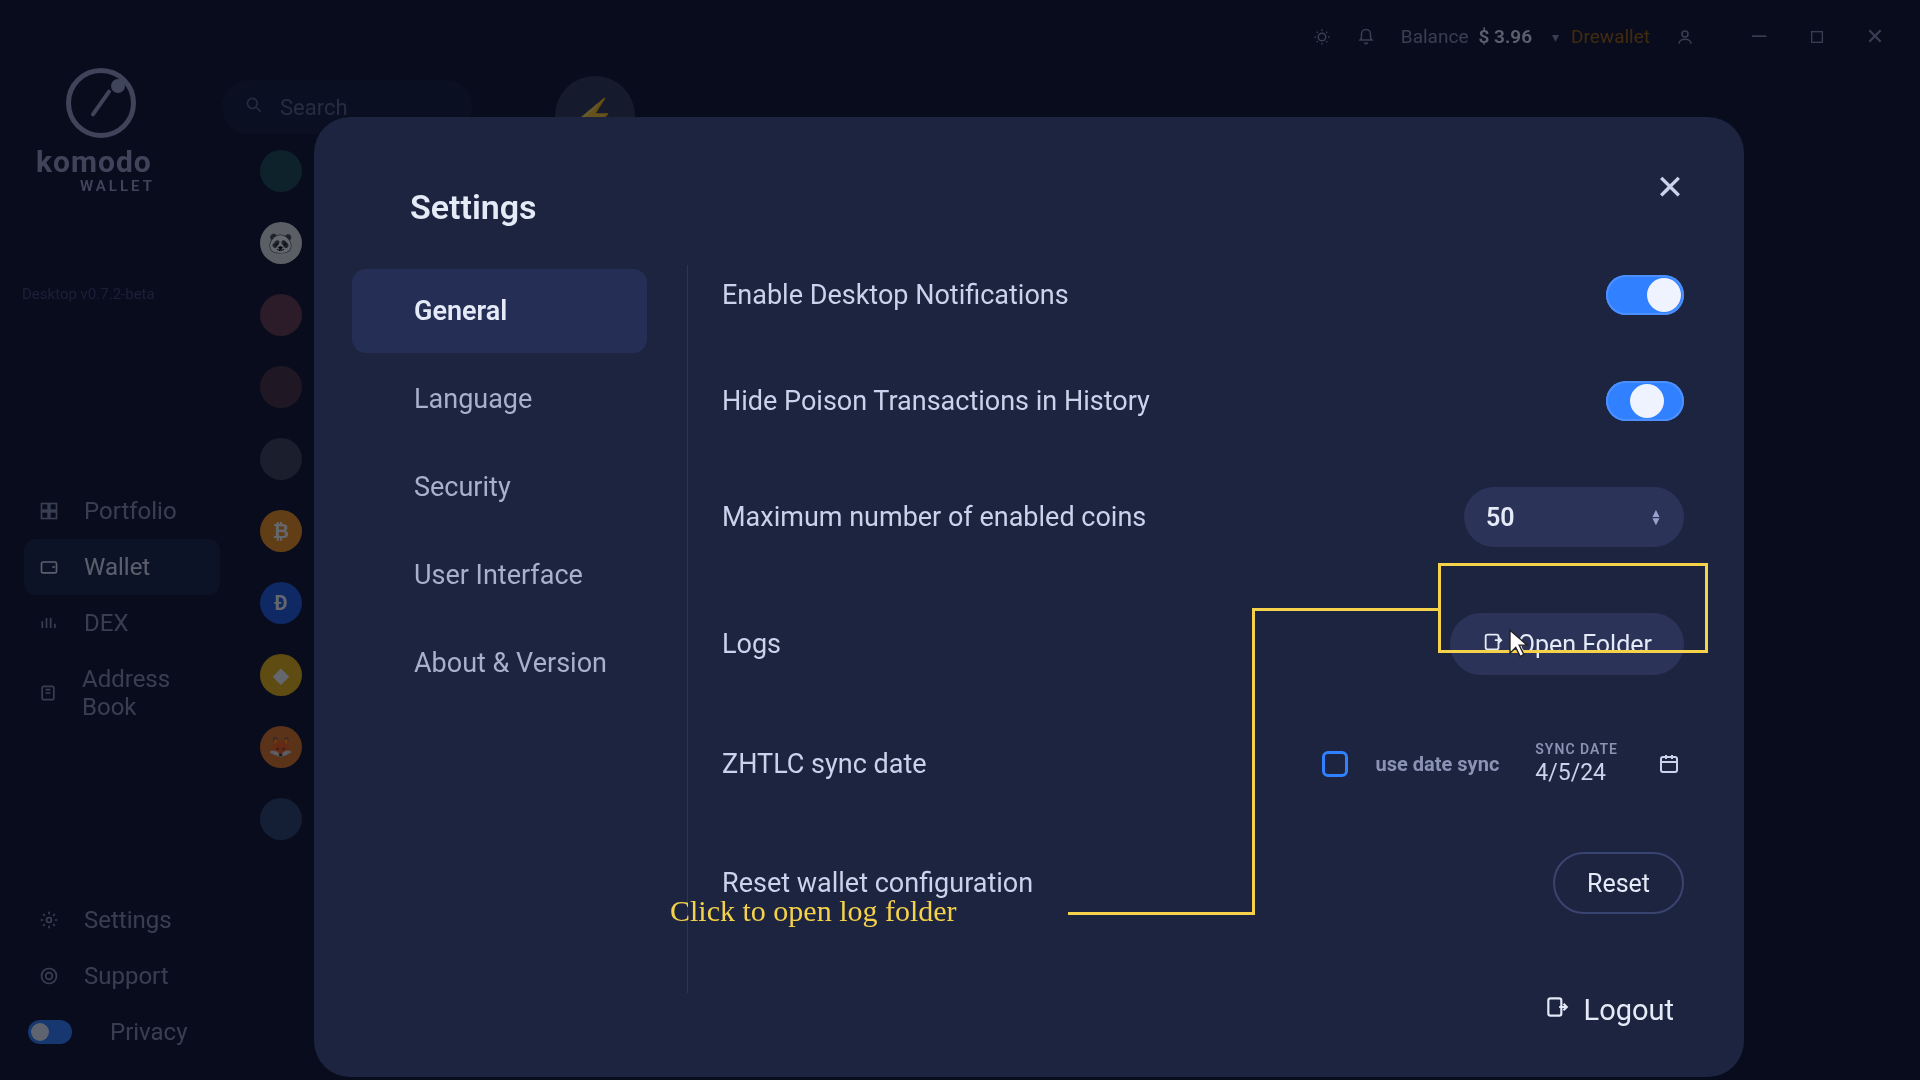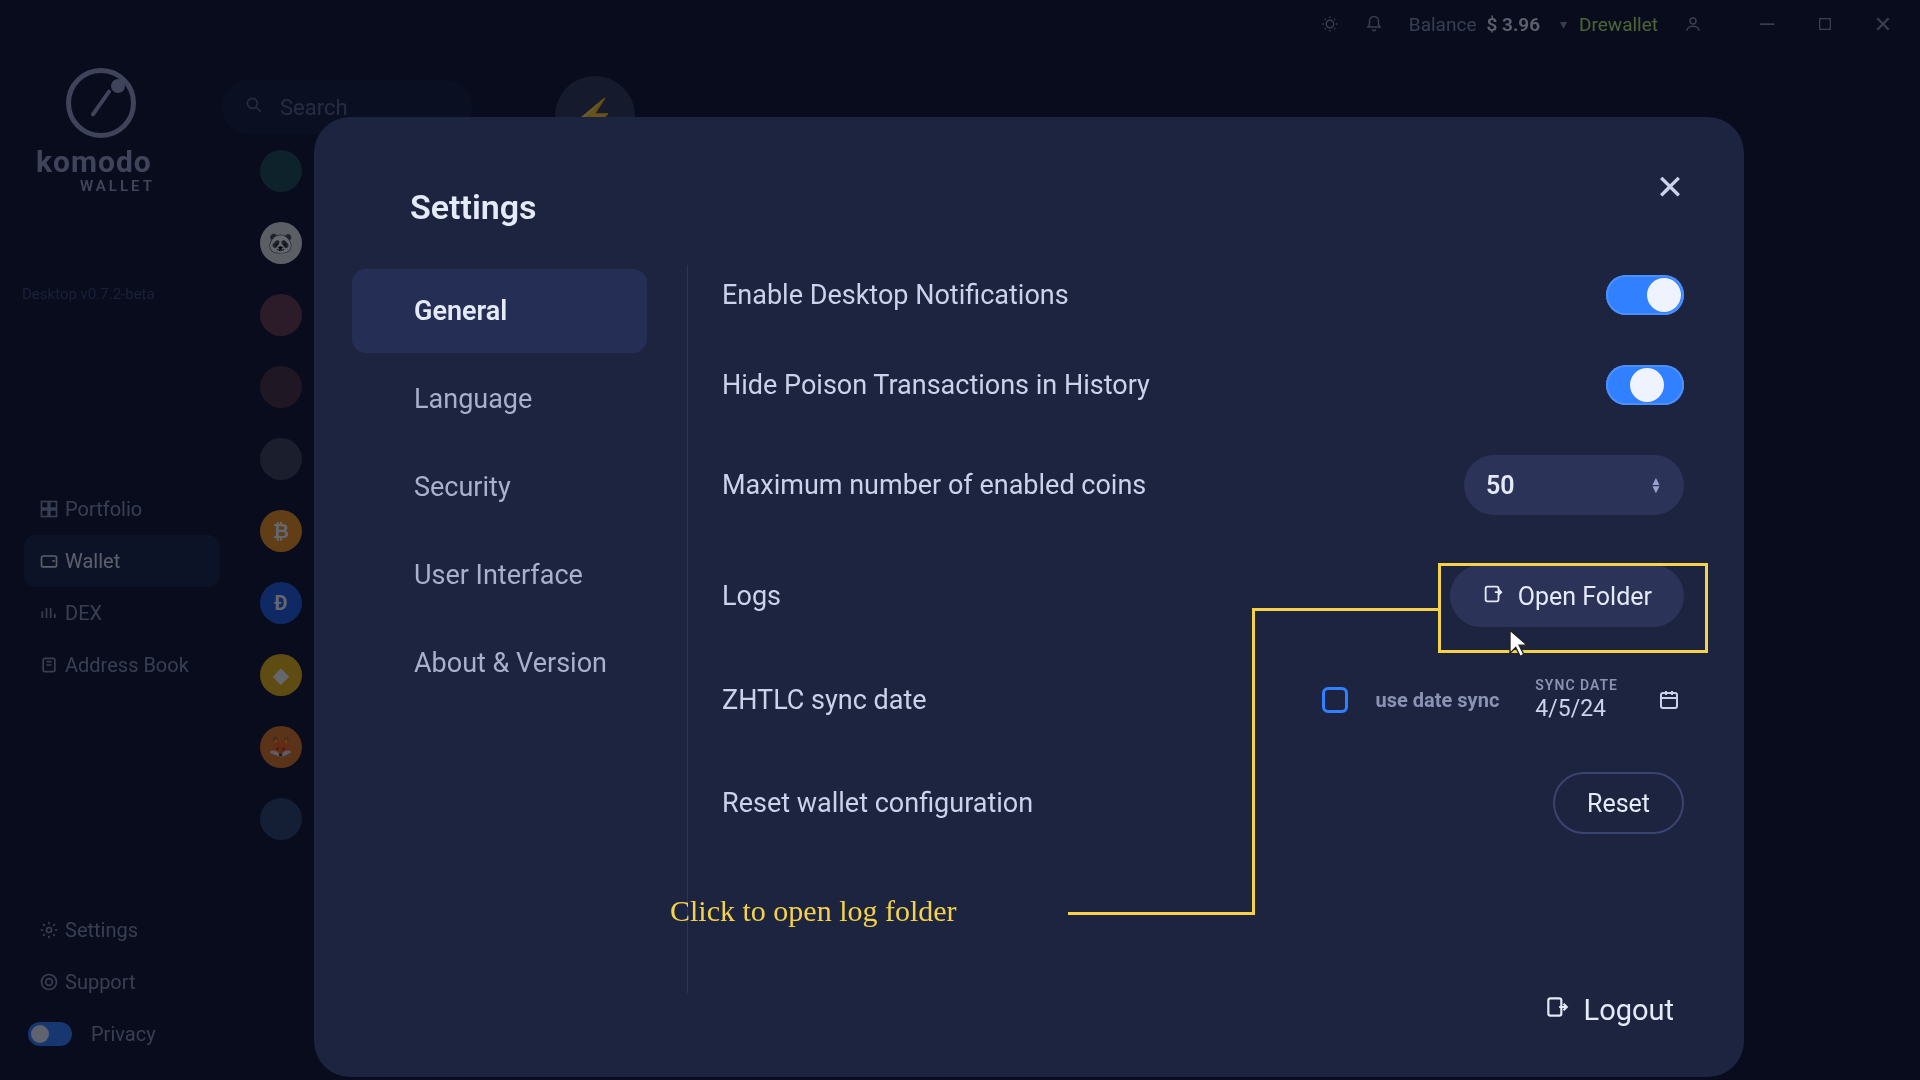--- a/index.html
+++ b/index.html
@@ -1,38 +1,38 @@
 <!DOCTYPE html>
 <html><head>
 <meta charset="utf-8">
 <style>
   * { margin:0; padding:0; box-sizing:border-box; font-family:-apple-system,BlinkMacSystemFont,"Segoe UI",Roboto,sans-serif; }
   html, body { width:1920px; height:1080px; overflow:hidden; }
   body { background:#0d1126; color:#c5cde0; font-size:19px; position:relative; }
 
   
-  .titlebar{position:absolute;top:0;left:0;right:8px;height:48px;display:flex;align-items:center;justify-content:flex-end;padding:0 20px;gap:28px;}
+  .titlebar{position:absolute;top:0;left:0;right:16px;height:48px;display:flex;align-items:flex-end;justify-content:flex-end;padding:0 20px;gap:28px;}
   .titlebar .tb-right{display:flex;align-items:center;gap:26px;}
   .titlebar .txt{color:#8a93b3;font-size:19px;}
   .titlebar .balamt{color:#e5eaf7;font-weight:600;margin-left:10px;}
   .titlebar .winbtn{width:18px;height:18px;display:flex;align-items:center;justify-content:center;color:#8a93b3;font-size:22px;}
   .winctrl{display:flex;align-items:center;gap:40px;margin-left:30px;}
 
   
   .sidebar{position:absolute;left:0;top:48px;bottom:0;width:230px;display:flex;flex-direction:column;padding:20px 10px 20px 24px;}
   .logo-wrap{display:flex;flex-direction:column;align-items:flex-start;margin-bottom:20px;margin-left:12px;}
   .logo-mark{width:70px;height:70px;border:5px solid #9ca3c8;border-radius:50%;position:relative;margin-left:30px;}
   .logo-mark::after{content:"";position:absolute;width:14px;height:14px;border-radius:50%;background:#9ca3c8;top:6px;right:6px;}
   .logo-mark::before{content:"";position:absolute;width:4px;height:32px;background:#9ca3c8;left:50%;top:50%;transform:translate(-50%,-50%) rotate(35deg);border-radius:3px;}
   .logo-text{color:#9ca3c8;font-size:30px;font-weight:700;letter-spacing:1px;margin-top:6px;}
   .logo-sub{color:#9ca3c8;font-size:15px;letter-spacing:3px;font-weight:600;margin-left:44px;margin-top:-2px;}
   .version{color:#3a4471;font-size:15px;margin-top:70px;margin-left:-2px;}
 
   .navlist{margin-top:180px;display:flex;flex-direction:column;gap:0;}
-  .navitem{display:flex;align-items:center;gap:5px;padding:14px 14px;border-radius:12px;color:#8a93b3;font-size:20px;}
+  .navitem{display:flex;align-items:center;gap:24px;padding:14px 14px;border-radius:12px;color:#8a93b3;font-size:24px;}
   .navitem.active{background:#1a2240;color:#e5eaf7;}
   .navitem .ic{width:22px;height:22px;display:flex;align-items:center;justify-content:center;}
 
   .nav-bottom{margin-top:auto;display:flex;flex-direction:column;gap:0;}
 
   
   .coin-strip{position:absolute;left:260px;top:150px;display:flex;flex-direction:column;gap:30px;}
   .coin-chip{width:42px;height:42px;border-radius:50%;background:#2a324f;display:flex;align-items:center;justify-content:center;font-size:20px;}
 
   
@@ -43,21 +43,21 @@
 
   
   .modal-back{position:absolute;inset:0;background:rgba(7,9,22,.62);}
   .modal{position:absolute;left:314px;top:117px;width:1430px;height:960px;background:#1d2440;border-radius:36px;padding:70px 60px 40px 34px;display:flex;flex-direction:column;}
   .modal-title{color:#e5eaf7;font-size:34px;font-weight:600;margin-left:62px;margin-bottom:38px;}
   .close-x{position:absolute;right:52px;top:48px;width:44px;height:44px;display:flex;align-items:center;justify-content:center;color:#cbd3ea;font-size:34px;}
   .modal-body{display:flex;flex:1;min-height:0;justify-content:space-between;}
   .modal-tabs{width:340px;padding-top:0;border-right:1px solid #2b345a;padding-right:0px;}
   .tab{padding:26px 40px 26px 62px;font-size:27px;color:#a8b0cc;border-radius:14px;margin:4px 40px 4px 4px;}
   .tab.active{background:#252e55;color:#e5eaf7;font-weight:600;}
-  .modal-content{flex:1;padding:10px 0 0 34px;display:flex;flex-direction:column;gap:50px;}
+  .modal-content{flex:1;padding:10px 0 0 34px;display:flex;flex-direction:column;gap:66px;}
   .row{display:flex;align-items:center;justify-content:space-between;}
   .row .label{color:#cbd3ea;font-size:27px;}
   .toggle{width:78px;height:40px;border-radius:22px;background:#3080ff;position:relative;box-shadow:inset 0 0 0 2px #4c8fff;}
   .toggle .knob{position:absolute;width:34px;height:34px;border-radius:50%;background:#eff3ff;top:3px;right:3px;}
   .toggle.mid .knob{right:20px;}
   .spin{width:220px;height:60px;background:#2b3358;border-radius:32px;display:flex;align-items:center;justify-content:space-between;padding:0 22px;color:#e5eaf7;font-size:25px;font-weight:600;}
   .spin .chev{display:flex;flex-direction:column;gap:-2px;color:#98a2cc;font-size:12px;line-height:8px;}
   .btn{height:62px;padding:0 32px;border-radius:32px;background:#2b3358;display:flex;align-items:center;gap:14px;color:#e5eaf7;font-size:25px;}
   .btn.outline{background:transparent;border:2px solid #3a4471;}
   .btn.big{height:72px;font-size:29px;padding:0 40px;border-radius:38px;}
@@ -94,21 +94,21 @@
           <path d="M12 2v2M12 20v2M2 12h2M20 12h2M5 5l1.4 1.4M17.6 17.6L19 19M5 19l1.4-1.4M17.6 6.4L19 5"></path>
         </svg>
       </span>
     <span class="winbtn">
         <svg width="22" height="22" viewBox="0 0 24 24">
           <path d="M6 8a6 6 0 0112 0v5l2 3H4l2-3V8zM10 19a2 2 0 004 0"></path>
         </svg>
       </span>
     <span><span class="txt">Balance</span><span class="balamt">$ 3.96</span></span>
     <span style="color:#8a93b3;font-size:14px;margin:0 -14px 0 -6px">▾</span>
-    <span class="txt" style="color:#bef264">Drewallet</span>
+    <span class="txt" style="color:#a16207">Drewallet</span>
     <span class="winbtn">
         <svg width="20" height="20" viewBox="0 0 24 24">
           <circle cx="12" cy="8" r="4"></circle>
           <path d="M4 21c0-4 4-6 8-6s8 2 8 6"></path>
         </svg>
       </span>
     <div class="winctrl">
       <span class="winbtn">—</span>
       <span class="winbtn">
           <svg width="16" height="16" viewBox="0 0 24 24">

